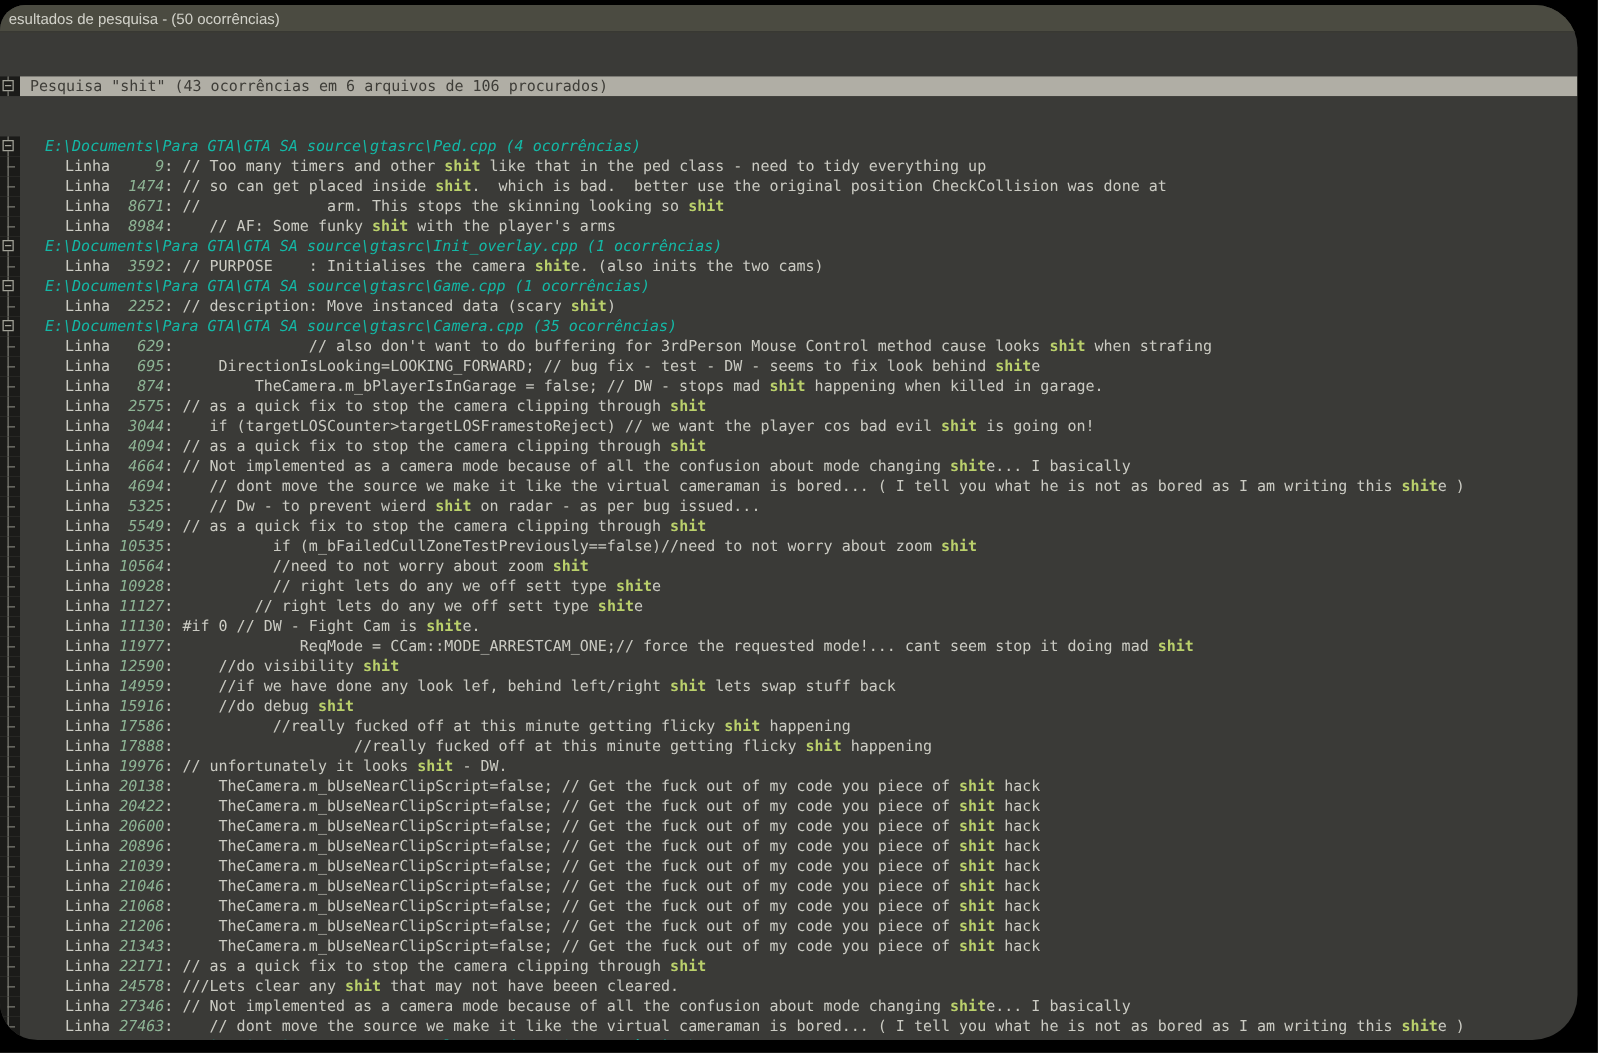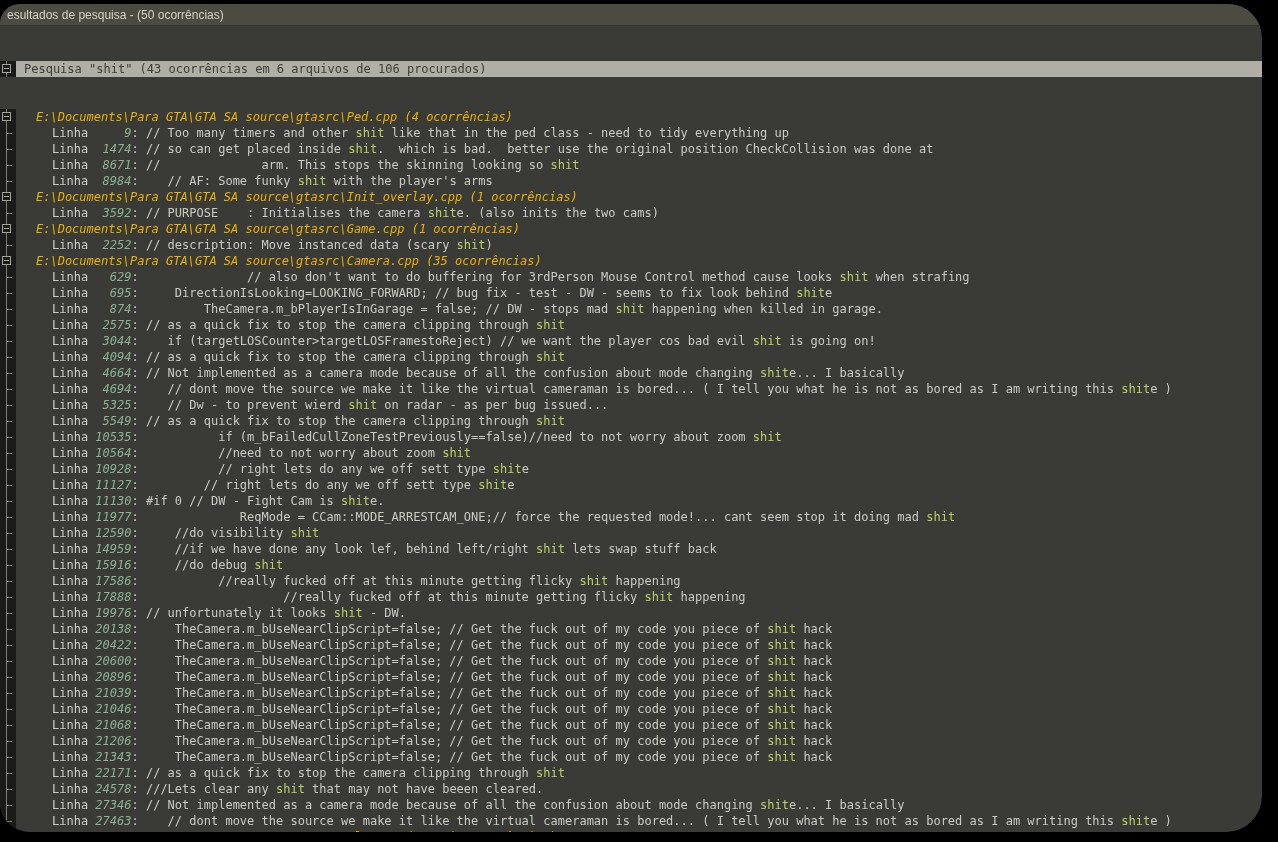--- a/index.html
+++ b/index.html
@@ -32,24 +32,24 @@
     position:absolute; left:2px; top:3px; width:9px; height:9px;
     border:1px solid #a2a298; background:#1b1b19; z-index:2;
   }
   .box::after {
     content:""; position:absolute; left:1px; right:1px; top:3px;
     border-top:1px solid #a2a298;
   }
   .tick { position:absolute; left:6px; top:8px; width:6px; border-top:1px solid #7e7e76; }
   .text { padding-left:8px; flex:1; }
   .header-text { background:#b0aea5; color:#3e3d38; }
-  .file-text { padding-left:20px; color:#eab308; font-style:italic; }
+  .file-text { padding-left:20px; color:#14b8a6; font-style:italic; }
   .line-text { padding-left:36px; }
   .num { color:#8db394; font-style:italic; }
-  .hl { color:#bad06b; font-weight:normal; }
+  .hl { color:#bad06b; font-weight:bold; }
 </style>
 </head>
 <body>
 
 <div class="window">
   <div class="titlebar">
     <span>esultados de pesquisa - (50 ocorrências)</span>
   </div>
   <div class="content">
     <div class="row">

